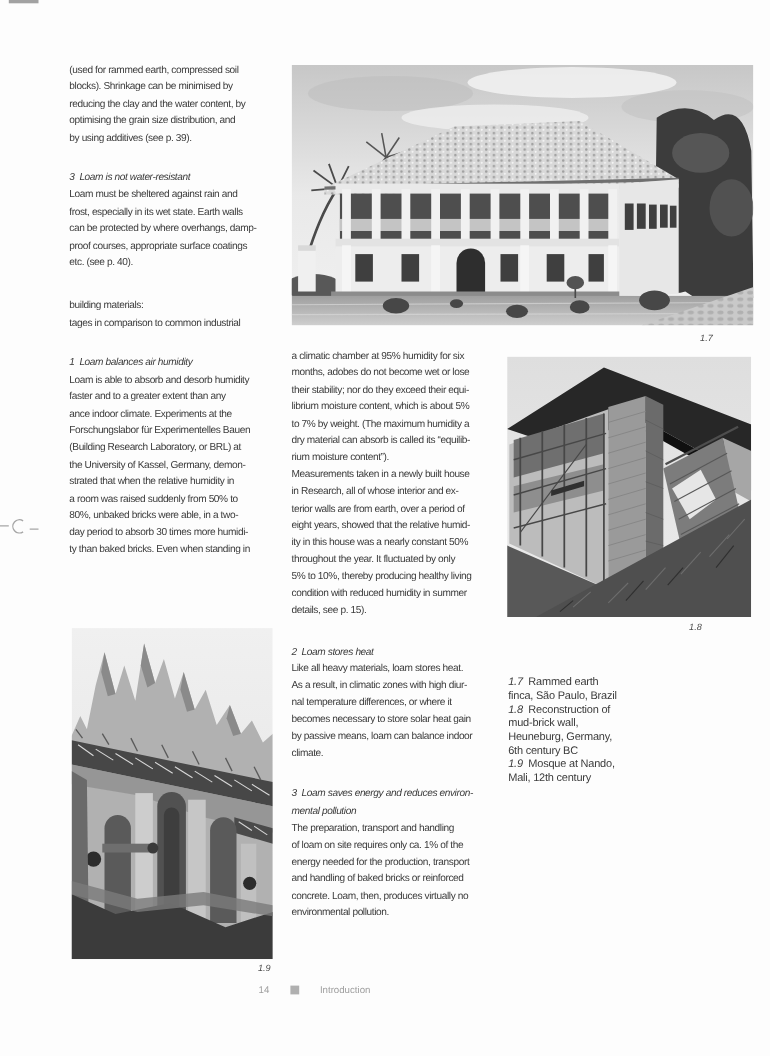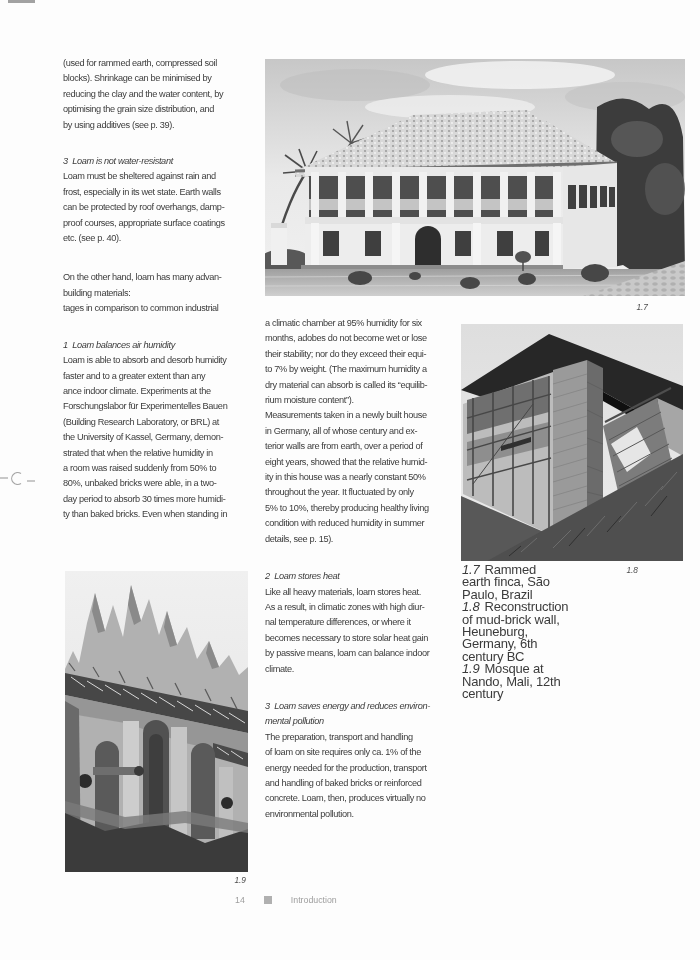--- a/index.html
+++ b/index.html
@@ -15,21 +15,21 @@
   .blk-p{margin-top:24px;}
   .blk-h + .blk-p{margin-top:0;}
   .col .blk:first-child{margin-top:0;}
   #col-mid .blk-h{margin-top:22px;}
   
   .photo{position:absolute;overflow:hidden;line-height:0;}
   .photo svg{display:block;}
   
   .figlabel{position:absolute;width:48px;text-align:right;font-size:8.3px;font-style:italic;color:#4d4d4d;letter-spacing:0;}
   
-  .captions{position:absolute;left:462px;top:564px;width:106px;font-size:13px;line-height:12.4px;letter-spacing:-0.2px;color:#3b3b3b;}
+  .captions{position:absolute;left:462px;top:615px;width:106px;font-size:10px;line-height:12.4px;letter-spacing:-0.2px;color:#3b3b3b;}
   .cap{margin:0;}
   .cap-num{font-style:italic;padding-right:5px;}
   
   .footer{position:absolute;left:235px;top:895px;display:flex;align-items:center;gap:19px;font-size:8.8px;color:#9e9e9e;letter-spacing:0;}
   .footer .sq{width:8px;height:8px;background:#b0b0b0;flex:0 0 auto;}
   
   .scan-bar{position:absolute;left:8px;top:0;width:27px;height:3px;background:#a2a2a2;}
   .regmark{position:absolute;left:0;top:465px;width:40px;height:28px;}
 </style>
 </head>
@@ -51,26 +51,25 @@
         <div class="line">reducing the clay and the water content, by</div>
         <div class="line">optimising the grain size distribution, and</div>
         <div class="line">by using additives (see p. 39).</div>
       </div>
       <div class="blk blk-h">
         <div class="line">3  Loam is not water-resistant</div>
       </div>
       <div class="blk blk-p">
         <div class="line">Loam must be sheltered against rain and</div>
         <div class="line">frost, especially in its wet state. Earth walls</div>
-        <div class="line">can be protected by roof overhangs, damp-</div>
+        <div class="line">can be protected by where overhangs, damp-</div>
         <div class="line">proof courses, appropriate surface coatings</div>
         <div class="line">etc. (see p. 40).</div>
       </div>
       <div class="blk blk-p">
-        <div class="line">On the other hand, loam has many advan-</div>
         <div class="line">building materials:</div>
         <div class="line">tages in comparison to common industrial</div>
       </div>
       <div class="blk blk-h">
         <div class="line">1  Loam balances air humidity</div>
       </div>
       <div class="blk blk-p">
         <div class="line">Loam is able to absorb and desorb humidity</div>
         <div class="line">faster and to a greater extent than any</div>
         <div class="line">ance indoor climate. Experiments at the</div>
@@ -83,25 +82,26 @@
         <div class="line">day period to absorb 30 times more humidi-</div>
         <div class="line">ty than baked bricks. Even when standing in</div>
       </div>
     </div>
 
   <div class="col" id="col-mid" style="left:265px;top:316px;width:190px;">
       <div class="blk blk-p">
         <div class="line">a climatic chamber at 95% humidity for six</div>
         <div class="line">months, adobes do not become wet or lose</div>
         <div class="line">their stability; nor do they exceed their equi-</div>
+        <div class="line">librium moisture content, which is about 5%</div>
         <div class="line">to 7% by weight. (The maximum humidity a</div>
         <div class="line">dry material can absorb is called its “equilib-</div>
         <div class="line">rium moisture content”).</div>
         <div class="line">Measurements taken in a newly built house</div>
-        <div class="line">in Germany, all of whose century and ex-</div>
+        <div class="line">in Research, all of whose interior and ex-</div>
         <div class="line">terior walls are from earth, over a period of</div>
         <div class="line">eight years, showed that the relative humid-</div>
         <div class="line">ity in this house was a nearly constant 50%</div>
         <div class="line">throughout the year. It fluctuated by only</div>
         <div class="line">5% to 10%, thereby producing healthy living</div>
         <div class="line">condition with reduced humidity in summer</div>
         <div class="line">details, see p. 15).</div>
       </div>
       <div class="blk blk-h">
         <div class="line">2  Loam stores heat</div>

